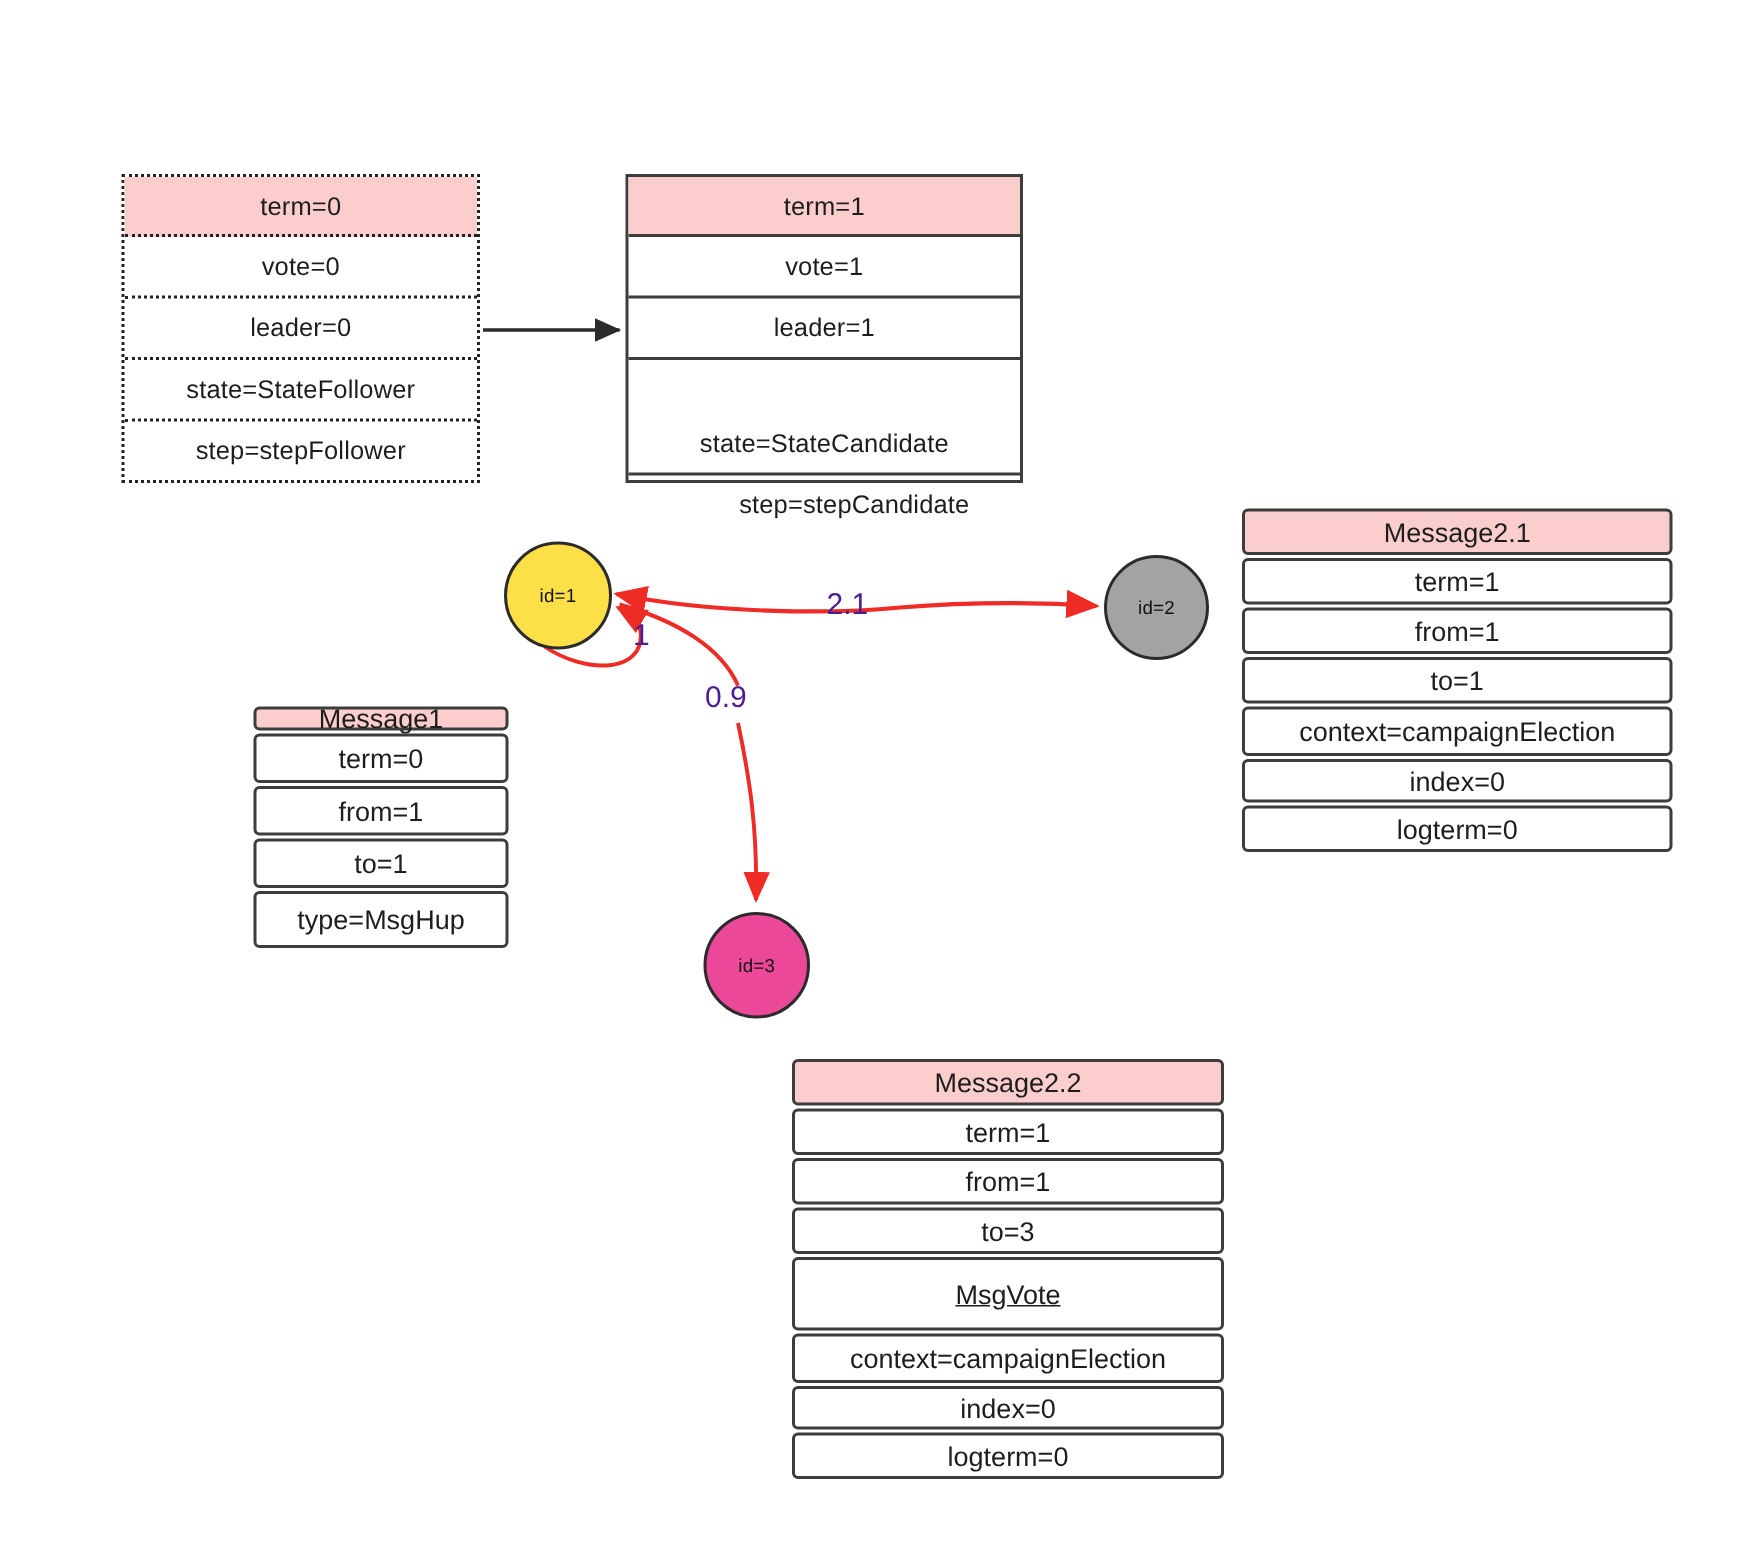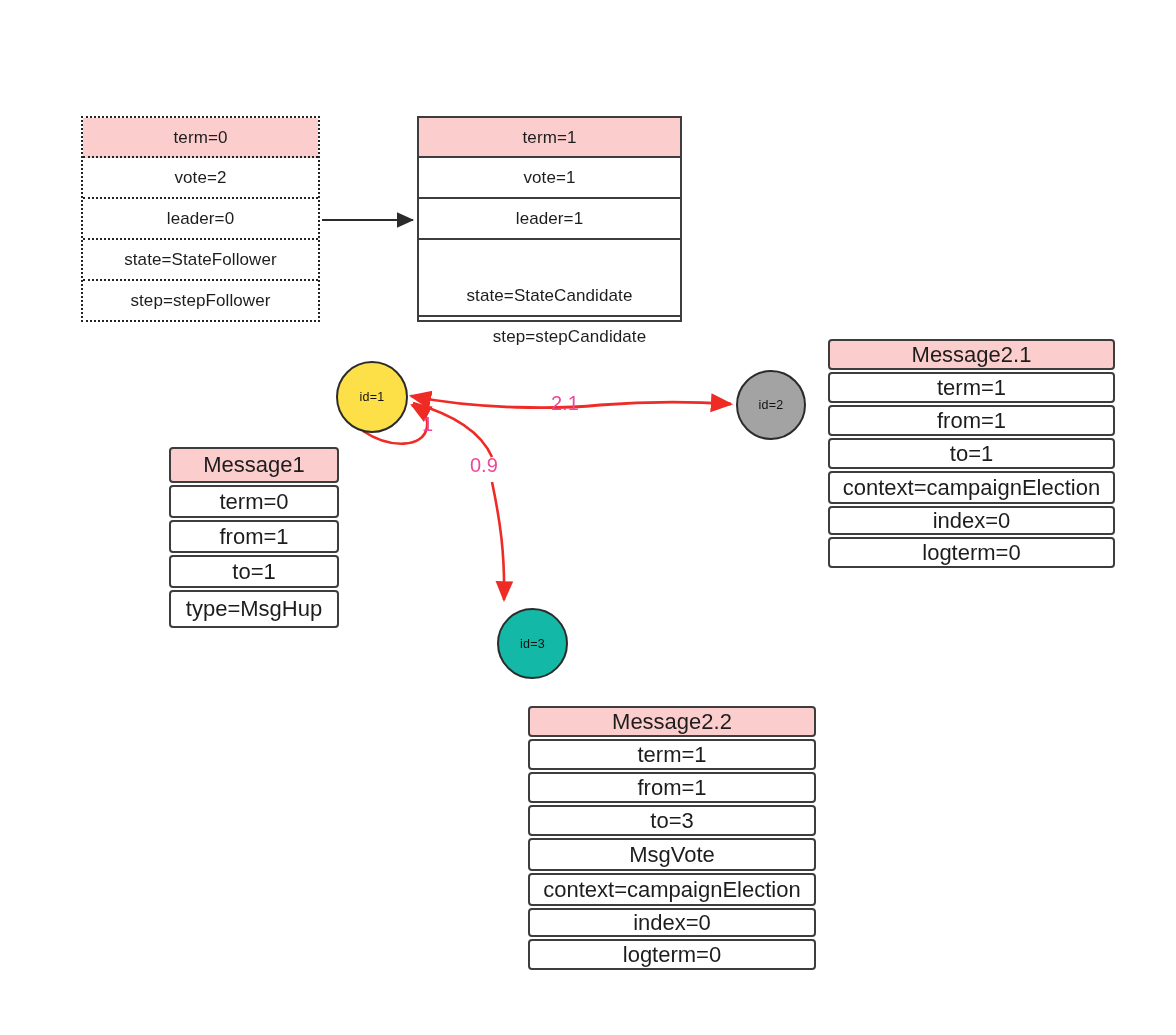--- a/index.html
+++ b/index.html
@@ -66,21 +66,21 @@
     gap: 2px;
   }
   .msg-table .mrow {
     box-sizing: border-box;
     border: 2px solid #3d3d3d;
     border-radius: 4px;
     background: #ffffff;
     display: flex;
     align-items: center;
     justify-content: center;
-    font-size: 22px;
+    font-size: 18px;
     line-height: 1;
     color: #1d1d1d;
     white-space: nowrap;
   }
   .msg-table .mrow.header { background: #fccdcd; }
 
   
   .node {
     position: absolute;
     box-sizing: border-box;
@@ -91,21 +91,21 @@
     justify-content: center;
     font-size: 12.5px;
     color: #111111;
     letter-spacing: 0.2px;
   }
 
   
   .edge-label {
     position: absolute;
     font-size: 20px;
-    color: #ec4899;
+    color: #4c1d95;
     line-height: 1;
     white-space: nowrap;
   }
 
   svg.overlay {
     position: absolute;
     left: 0; top: 0;
     width: 1176px;
     height: 1035px;
     pointer-events: none;
@@ -143,36 +143,36 @@
     </g>
 
     <g>
       <path d="M 413 403 C 452 414, 481 432, 492 457" fill="none" stroke="#ee2b24" stroke-width="2.6"></path>
       <path d="M 492 482 C 500 520, 505 553, 504 600" fill="none" stroke="#ee2b24" stroke-width="2.6" marker-end="url(#arrow-red)"></path>
     </g>
   </svg>
 
   <div class="state-table dotted" style="left:81px; top:116px; width:239px; height:206px;">
     <div class="row header" style="height:40px;">term=0</div>
-    <div class="row" style="height:41px;">vote=2</div>
+    <div class="row" style="height:41px;">vote=0</div>
     <div class="row" style="height:41px;">leader=0</div>
     <div class="row" style="height:41px;">state=StateFollower</div>
     <div class="row" style="height:39px;">step=stepFollower</div>
   </div>
 
   <div class="state-table solid" style="left:417px; top:116px; width:265px; height:206px;">
     <div class="row header" style="height:40px;">term=1</div>
     <div class="row" style="height:41px;">vote=1</div>
     <div class="row" style="height:41px;">leader=1</div>
     <div class="row" style="height:41px;margin-top:36px;">state=StateCandidate</div>
     <div class="row" style="height:39px;">step=stepCandidate</div>
   </div>
 
   <div class="msg-table" style="left:169px; top:447px; width:170px;">
-    <div class="mrow header" style="height:36px;">Message1</div>
+    <div class="mrow header" style="height:16px;margin-top:24px;">Message1</div>
     <div class="mrow" style="height:33px;">term=0</div>
     <div class="mrow" style="height:33px;">from=1</div>
     <div class="mrow" style="height:33px;">to=1</div>
     <div class="mrow" style="height:38px;">type=MsgHup</div>
   </div>
 
   <div class="msg-table" style="left:828px; top:339px; width:287px;">
     <div class="mrow header" style="height:31px;">Message2.1</div>
     <div class="mrow" style="height:31px;">term=1</div>
     <div class="mrow" style="height:31px;">from=1</div>
@@ -180,35 +180,35 @@
     <div class="mrow" style="height:33px;">context=campaignElection</div>
     <div class="mrow" style="height:29px;">index=0</div>
     <div class="mrow" style="height:31px;">logterm=0</div>
   </div>
 
   <div class="msg-table" style="left:528px; top:706px; width:288px;">
     <div class="mrow header" style="height:31px;">Message2.2</div>
     <div class="mrow" style="height:31px;">term=1</div>
     <div class="mrow" style="height:31px;">from=1</div>
     <div class="mrow" style="height:31px;">to=3</div>
-    <div class="mrow" style="height:33px;">MsgVote</div>
+    <div class="mrow" style="height:49px;text-decoration:underline;">MsgVote</div>
     <div class="mrow" style="height:33px;">context=campaignElection</div>
     <div class="mrow" style="height:29px;">index=0</div>
     <div class="mrow" style="height:31px;">logterm=0</div>
   </div>
 
   <div class="node" style="left:336px; top:361px; width:72px; height:72px; background:#fde047;">
     <span>id=1</span>
   </div>
 
   <div class="node" style="left:736px; top:370px; width:70px; height:70px; background:#a3a3a3;">
     <span>id=2</span>
   </div>
 
-  <div class="node" style="left:497px; top:608px; width:71px; height:71px; background:#14b8a6;">
+  <div class="node" style="left:469px; top:608px; width:71px; height:71px; background:#ec4899;">
     <span>id=3</span>
   </div>
 
   <div class="edge-label" style="left:422px; top:414px;">1</div>
 
   <div class="edge-label" style="left:551px; top:393px;">2.1</div>
 
   <div class="edge-label" style="left:470px; top:455px;">0.9</div>
 
 </div>

